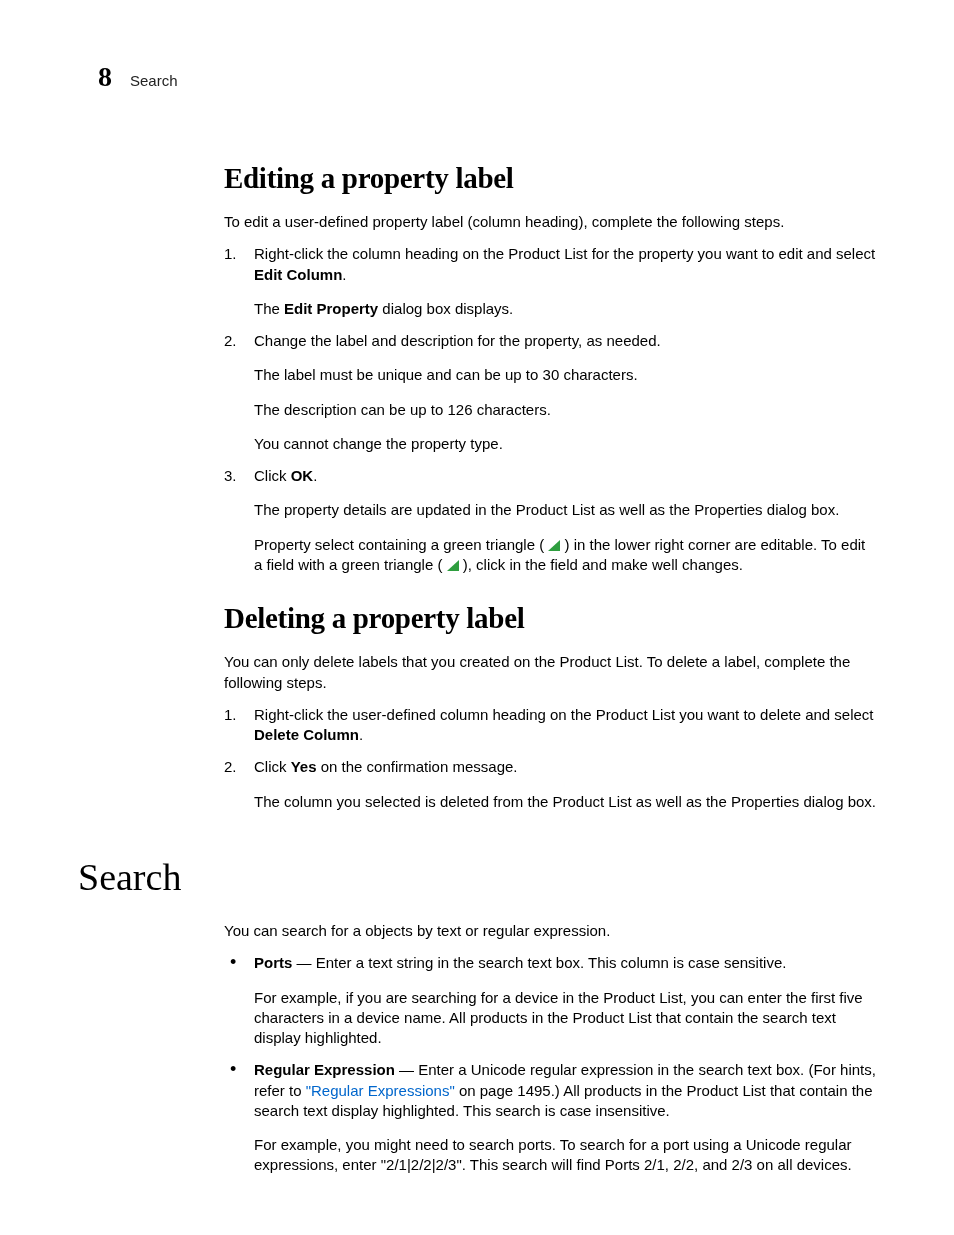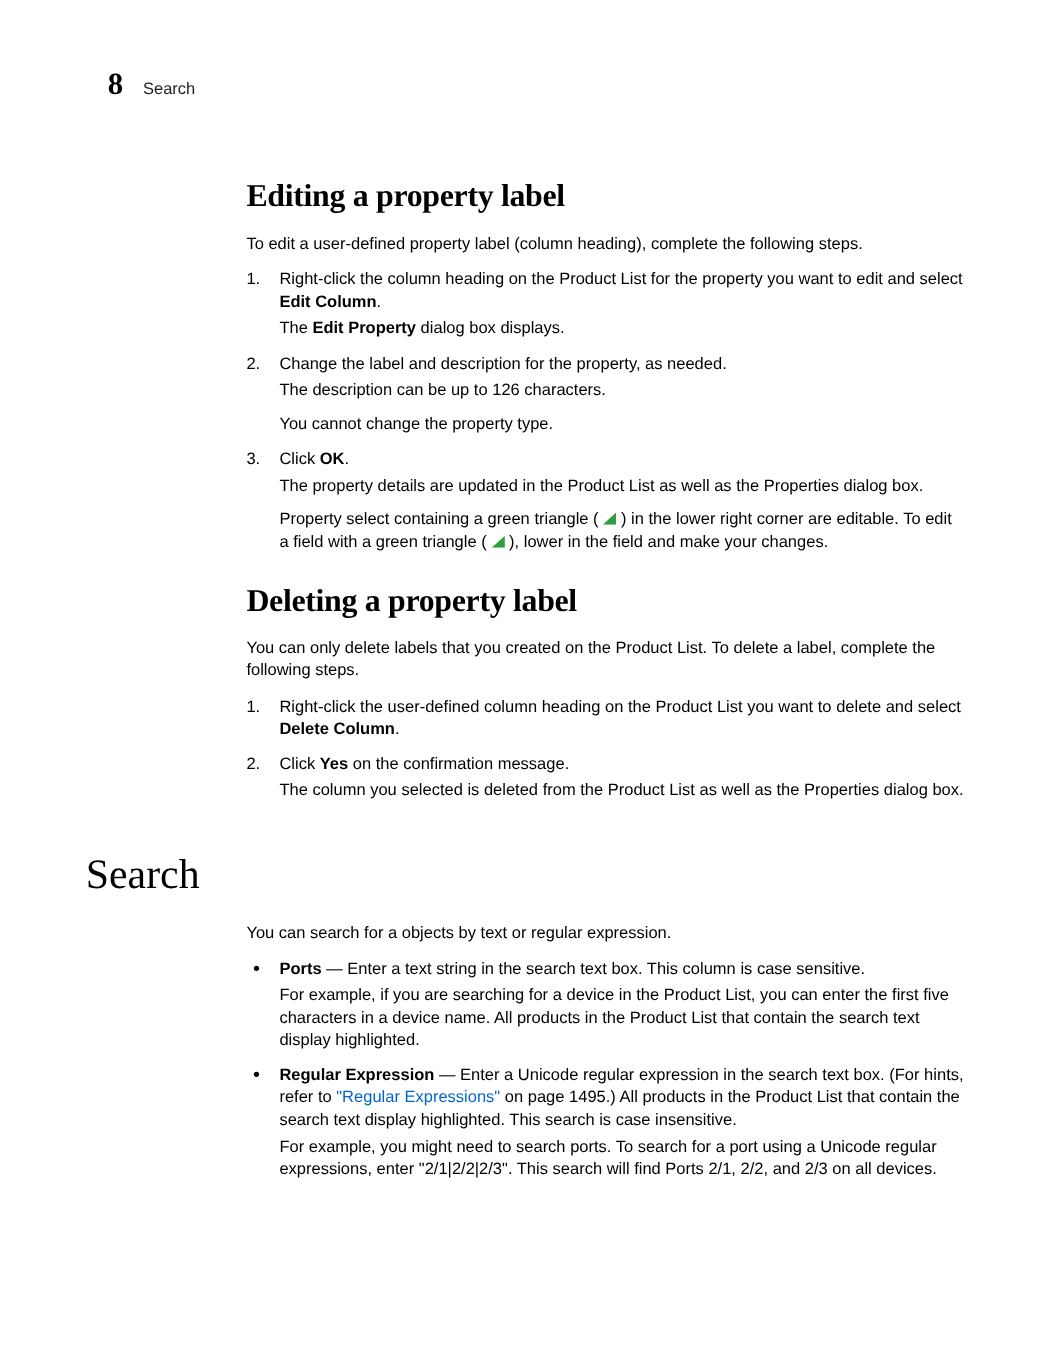--- a/index.html
+++ b/index.html
@@ -68,21 +68,21 @@
     position: relative;
     padding-left: 30px;
     margin: 12px 0;
   }
   .ol > li > .num {
     position: absolute;
     left: 0;
     top: 0;
   }
   .sub {
-    margin-top: 4px;
+    margin-top: 14px;
   }
   .ul {
     list-style: none;
     margin: 0;
     padding: 0;
   }
   .ul > li {
     position: relative;
     padding-left: 30px;
     margin: 12px 0;
@@ -128,33 +128,34 @@
 
   <ol class="ol">
     <li>
       <span class="num">1.</span>
       <span><span>Right-click the column heading on the Product List for the property you want to edit and select </span><span class="b">Edit Column</span><span>.</span></span>
       <p class="sub"><span>The </span><span class="b">Edit Property</span><span> dialog box displays.</span></p>
     </li>
     <li>
       <span class="num">2.</span>
       <span>Change the label and description for the property, as needed.</span>
+      <p class="sub">The label must be unique and can be up to 30 characters.</p>
       <p class="sub">The description can be up to 126 characters.</p>
       <p class="sub">You cannot change the property type.</p>
     </li>
     <li>
       <span class="num">3.</span>
       <span><span>Click </span><span class="b">OK</span><span>.</span></span>
       <p class="sub">The property details are updated in the Product List as well as the Properties dialog box.</p>
       <p class="sub">
         <span>Property select containing a green triangle ( </span><svg class="tri">
               <use href="#green-tri"></use>
             </svg><span> ) in the lower right corner are editable. To edit a field with a green triangle ( </span><svg class="tri">
               <use href="#green-tri"></use>
-            </svg><span> ), lower in the field and make your changes.</span>
+            </svg><span> ), click in the field and make well changes.</span>
       </p>
     </li>
   </ol>
 
   <div class="h2">Deleting a property label</div>
   <p>You can only delete labels that you created on the Product List. To delete a label, complete the following steps.</p>
 
   <ol class="ol">
     <li>
       <span class="num">1.</span>

